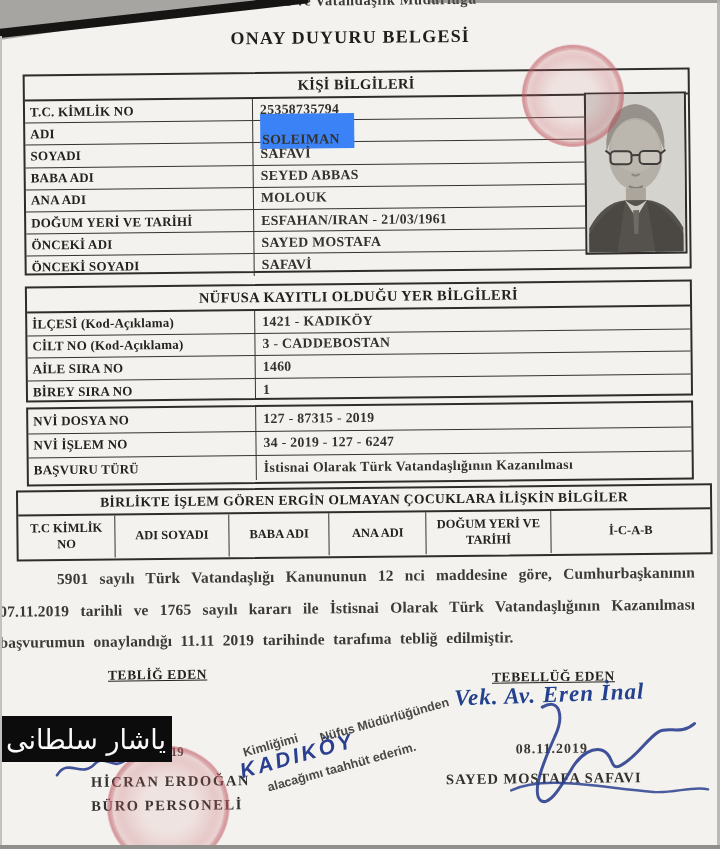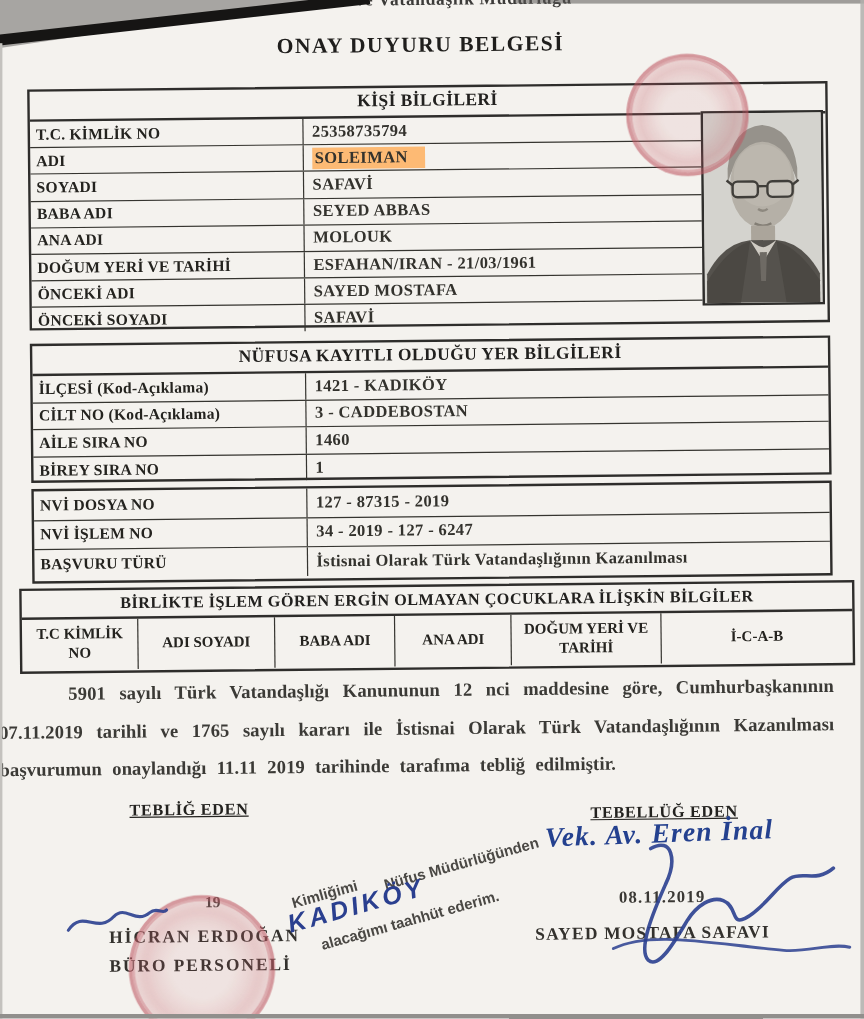--- a/index.html
+++ b/index.html
@@ -30,21 +30,21 @@
   .tbl-title{border-bottom:2px solid #2e2d2b;text-align:center;font-weight:bold;font-size:14.5px;
              letter-spacing:.4px;display:flex;align-items:center;justify-content:center;color:#22211f;}
   .rowset{position:relative;}
   .trow{display:flex;border-bottom:1.6px solid #35342f;}
   .trow:last-child{border-bottom:none;}
   .cell-l{width:228px;flex:0 0 228px;border-right:1.7px solid #35342f;font-weight:bold;
           font-size:13px;letter-spacing:.2px;display:flex;align-items:center;padding-left:5px;
           box-sizing:border-box;color:#24231f;}
   .cell-v{flex:1;display:flex;align-items:center;padding-left:7px;font-size:13.8px;font-weight:bold;
           color:#33322d;letter-spacing:.3px;}
-  .cell-v .hl{background:#fdba74;padding:1px 14px 1px 2px;}
+  .cell-v .hl{background:#3b82f6;padding:18px 14px 1px 2px;}
 
   
   .cols{display:flex;height:42px;}
   .ccol{border-right:1.7px solid #35342f;display:flex;align-items:center;justify-content:center;
         text-align:center;font-size:12.5px;font-weight:bold;line-height:1.25;padding:0 4px;
         box-sizing:border-box;color:#24231f;}
   .ccol:last-child{border-right:none;}
 
   
   .photo{border:2px solid #2e2d2b;background:#d9d8d3;z-index:5;}
@@ -227,20 +227,23 @@
     <svg class="abs ink" style="left:498px;top:697px;" width="210" height="115" viewBox="0 0 210 115">
       <path d="M40,12 C58,2 62,22 52,42 C42,64 28,96 37,105 C46,113 60,88 70,72 C78,60 90,52 100,56 C112,61 106,77 118,71 C134,63 144,45 156,38 C166,32 178,42 192,30" fill="none" stroke="#2a3f8f" stroke-width="3" stroke-linecap="round" opacity="0.9"></path>
       <path d="M8,95 C40,80 90,92 150,98 C170,100 190,92 205,96" fill="none" stroke="#2a3f8f" stroke-width="2.4" stroke-linecap="round" opacity="0.85"></path>
     </svg>
     <svg class="abs ink" style="left:46px;top:748px;" width="90" height="34" viewBox="0 0 90 34">
       <path d="M6,24 C18,6 30,28 44,13 C54,3 62,20 74,10 C80,5 85,12 88,8" fill="none" stroke="#2a3f8f" stroke-width="2.6" stroke-linecap="round" opacity="0.9"></path>
     </svg>
 
   </div>
 
+  <div class="abs watermark">
+    <span>یاشار سلطانی</span>
+  </div>
 
   <div class="abs corner-gray"></div>
   <div class="abs top-black"></div>
   <div class="abs top-right-line"></div>
   <div class="abs edge-right"></div>
   <div class="abs edge-left"></div>
   <div class="abs edge-bottom"></div>
 
 </div>
 

